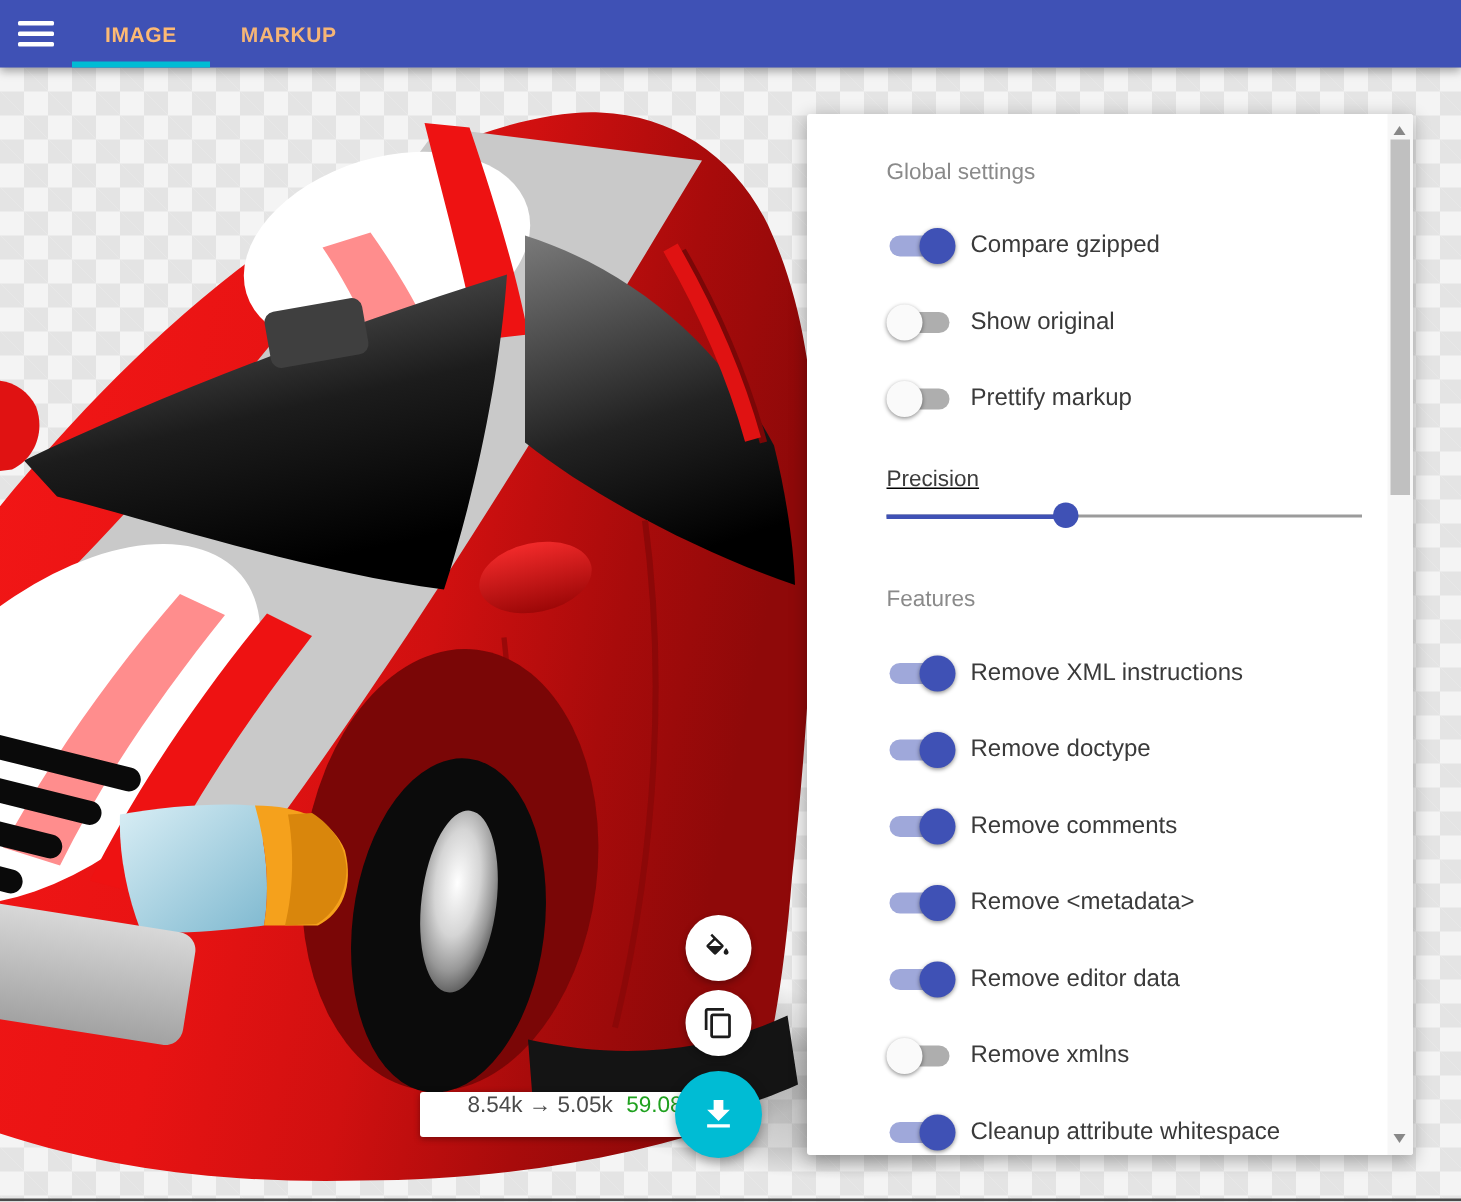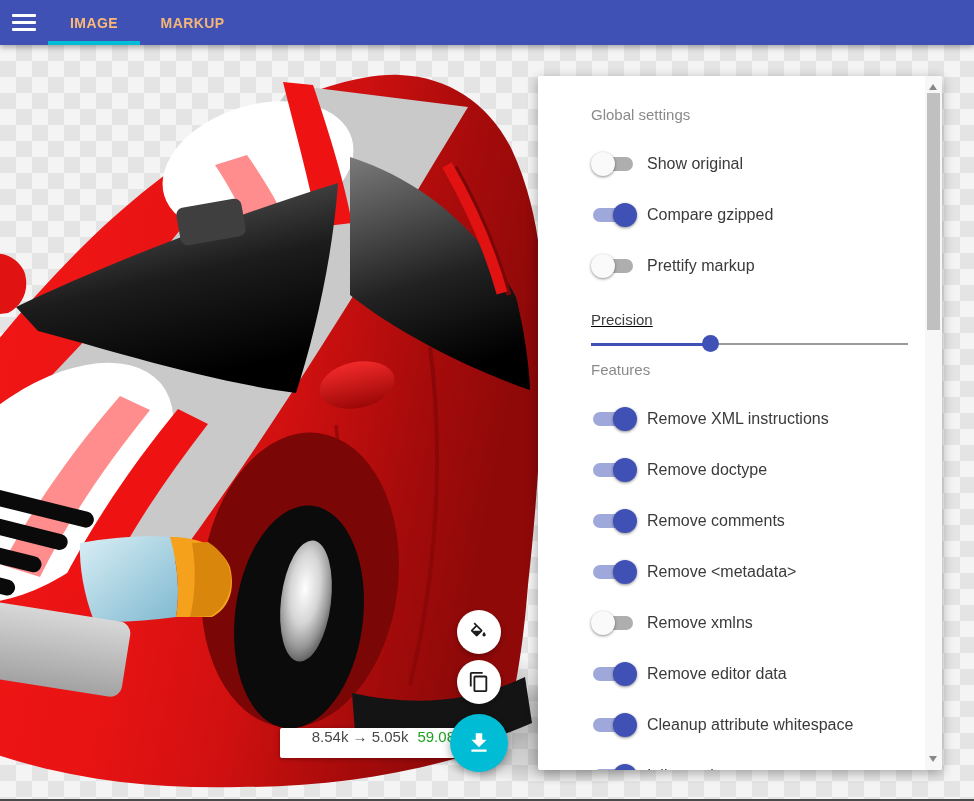--- a/index.html
+++ b/index.html
@@ -71,21 +71,21 @@
   .switch.off .track { background:#aeaeae; }
   .switch.off .thumb { left:0; background:#fafafa; }
 
   .slider-block { margin:20px 17px 0 17px;text-decoration:underline; }
   .slider-label { font-size:15px; color:#3c3c3c; height:20px; }
   .slider { position:relative; height:18px; margin-top:4px; cursor:pointer; }
   .slider .track { position:absolute; left:0; right:0; top:8px; height:2px; background:#9b9b9b; }
   .slider .fill { position:absolute; left:0; top:7.5px; height:3px; background:var(--toggle-on,#3F51B5); }
   .slider .thumb { position:absolute; top:0; width:17px; height:17px; border-radius:50%;
     background:var(--toggle-on,#3F51B5); }
-  .features-gap { margin-top:8px; }
+  .features-gap { margin-top:38px; }
 
   
   .scrollbar { position:absolute; right:0; top:0; bottom:0; width:17px; background:#f7f7f7; }
   .sb-arrow { position:absolute; left:4px; width:0; height:0; border-left:4.5px solid transparent;
     border-right:4.5px solid transparent; cursor:pointer; }
   .sb-arrow.up { top:8px; border-bottom:6px solid #888; }
   .sb-arrow.down { bottom:8px; border-top:6px solid #888; }
   .sb-thumb { position:absolute; left:2px; width:13px; top:17px; height:237px; background:#c0c0c0; cursor:pointer; }
 
   .bottom-line { position:absolute; left:0; right:0; bottom:0; height:2px; background:#4a4a4a; z-index:35; }
@@ -221,32 +221,32 @@
     <svg class="icon-svg" width="26" height="26" viewBox="0 0 24 24">
       <path fill="#ffffff" d="M19 9h-4V3H9v6H5l7 7 7-7zM5 18v2h14v-2H5z"></path>
     </svg>
   </div>
 
   <div class="panel">
     <div class="panel-content" id="panel-content">
         <div class="sec-title">Global settings</div>
         <div class="rows">
           <div class="row">
+    <span class="switch on">
+      <span class="track"></span>
+      <span class="thumb"></span>
+    </span>
+    <span class="row-label">Compare gzipped</span>
+  </div>
+          <div class="row">
     <span class="switch off">
       <span class="track"></span>
       <span class="thumb"></span>
     </span>
     <span class="row-label">Show original</span>
-  </div>
-          <div class="row">
-    <span class="switch on">
-      <span class="track"></span>
-      <span class="thumb"></span>
-    </span>
-    <span class="row-label">Compare gzipped</span>
   </div>
           <div class="row">
     <span class="switch off">
       <span class="track"></span>
       <span class="thumb"></span>
     </span>
     <span class="row-label">Prettify markup</span>
   </div>
         </div>
         <div class="slider-block">
@@ -281,32 +281,32 @@
     <span class="row-label">Remove comments</span>
   </div>
           <div class="row">
     <span class="switch on">
       <span class="track"></span>
       <span class="thumb"></span>
     </span>
     <span class="row-label">Remove &lt;metadata&gt;</span>
   </div>
           <div class="row">
+    <span class="switch on">
+      <span class="track"></span>
+      <span class="thumb"></span>
+    </span>
+    <span class="row-label">Remove editor data</span>
+  </div>
+          <div class="row">
     <span class="switch off">
       <span class="track"></span>
       <span class="thumb"></span>
     </span>
     <span class="row-label">Remove xmlns</span>
-  </div>
-          <div class="row">
-    <span class="switch on">
-      <span class="track"></span>
-      <span class="thumb"></span>
-    </span>
-    <span class="row-label">Remove editor data</span>
   </div>
           <div class="row">
     <span class="switch on">
       <span class="track"></span>
       <span class="thumb"></span>
     </span>
     <span class="row-label">Cleanup attribute whitespace</span>
   </div>
           <div class="row">
     <span class="switch on">

